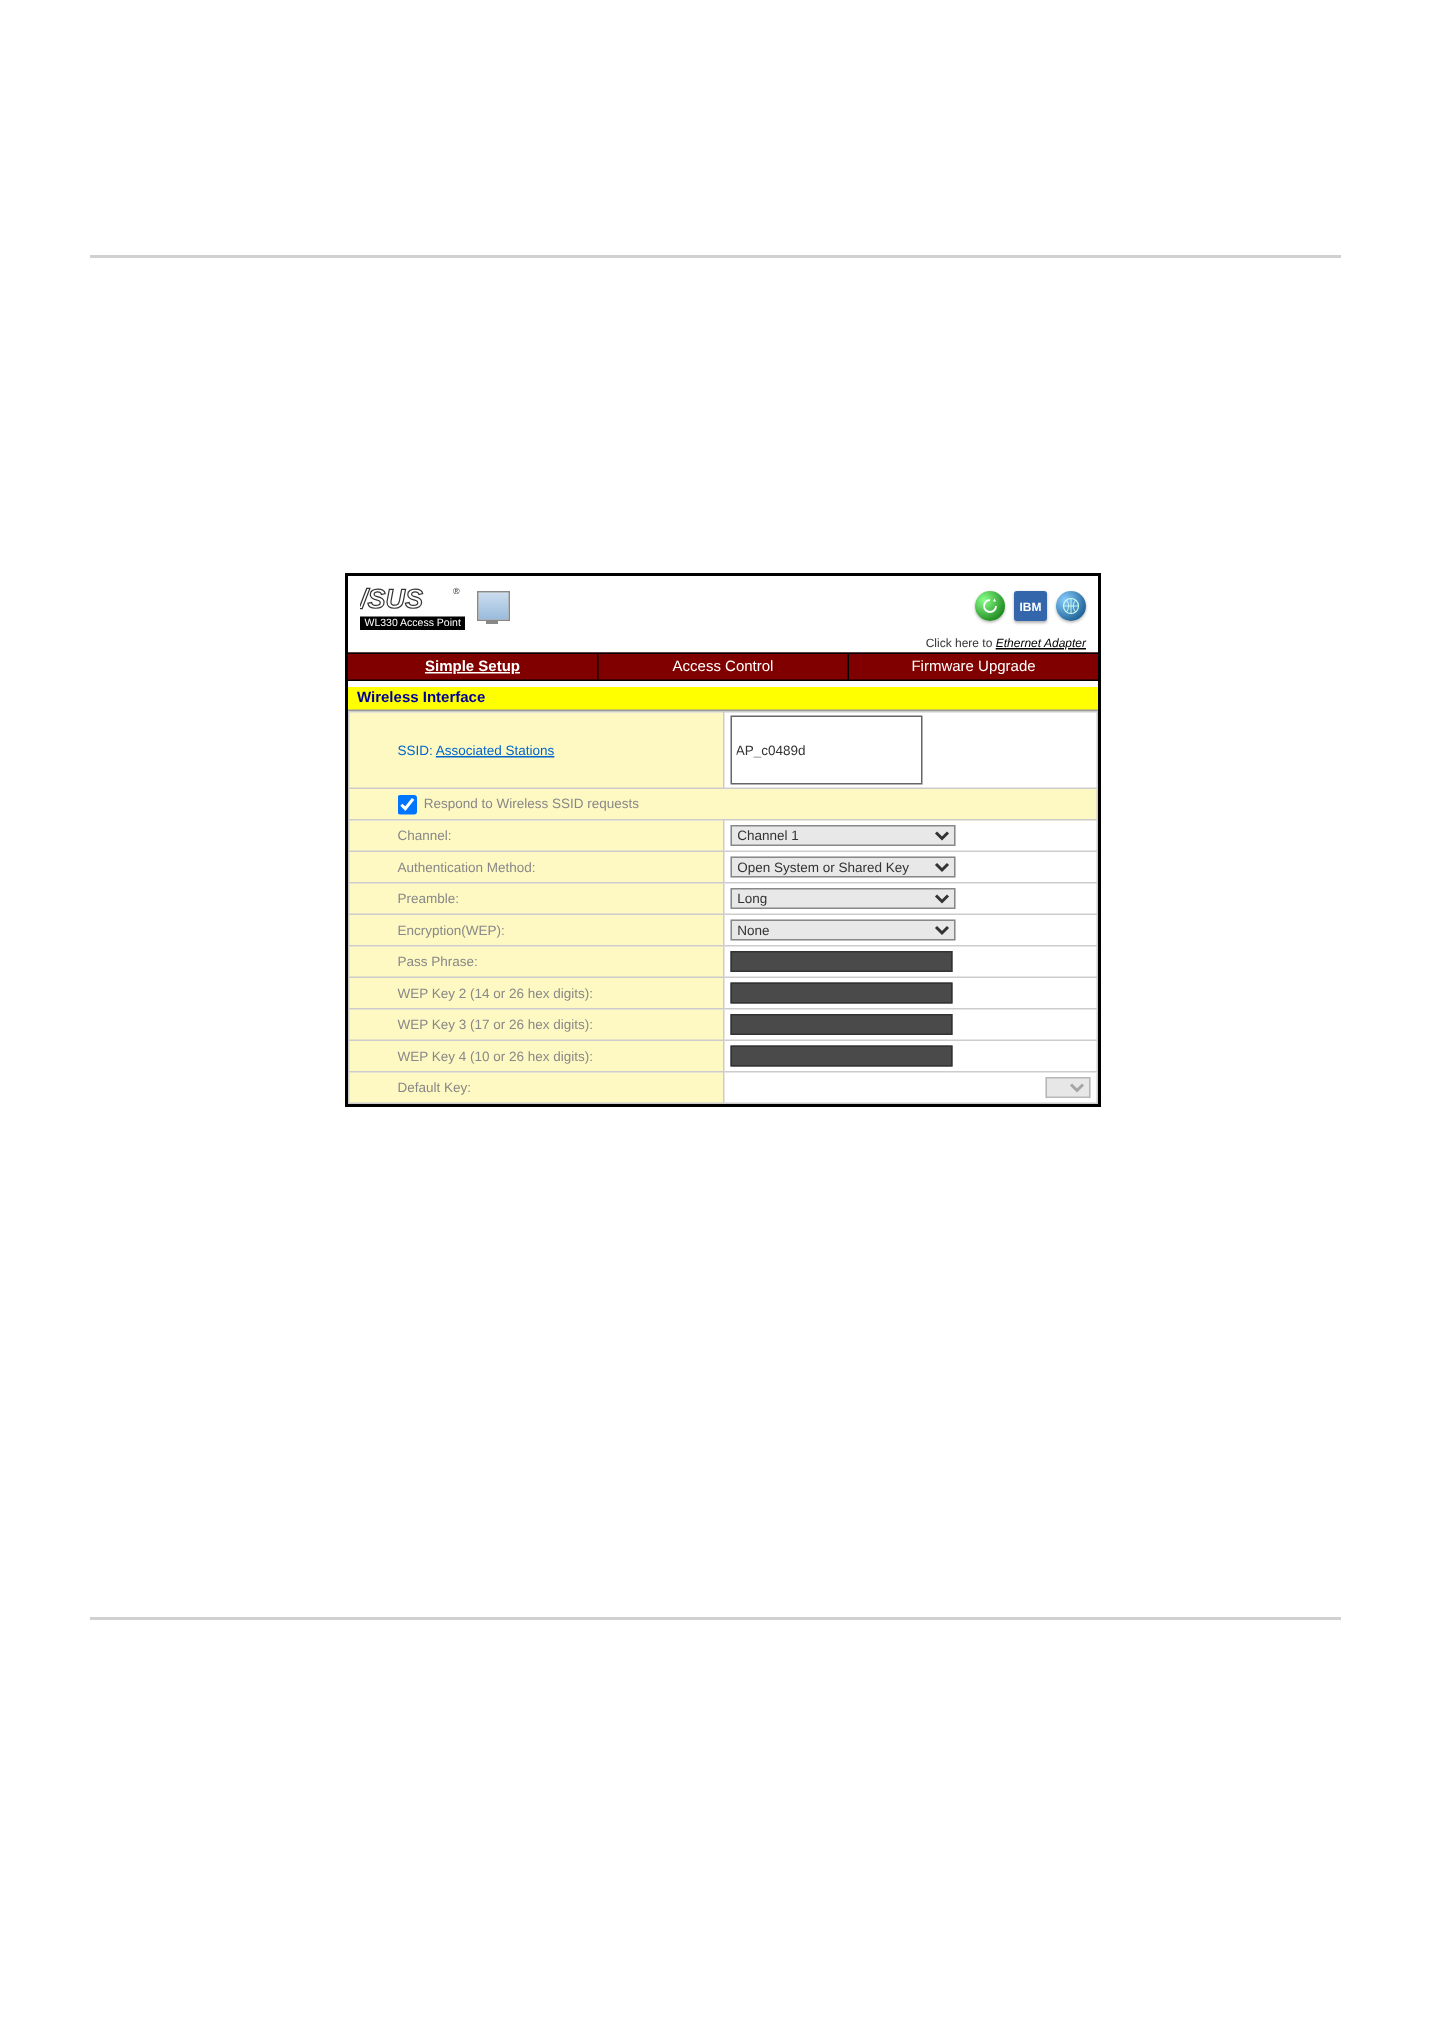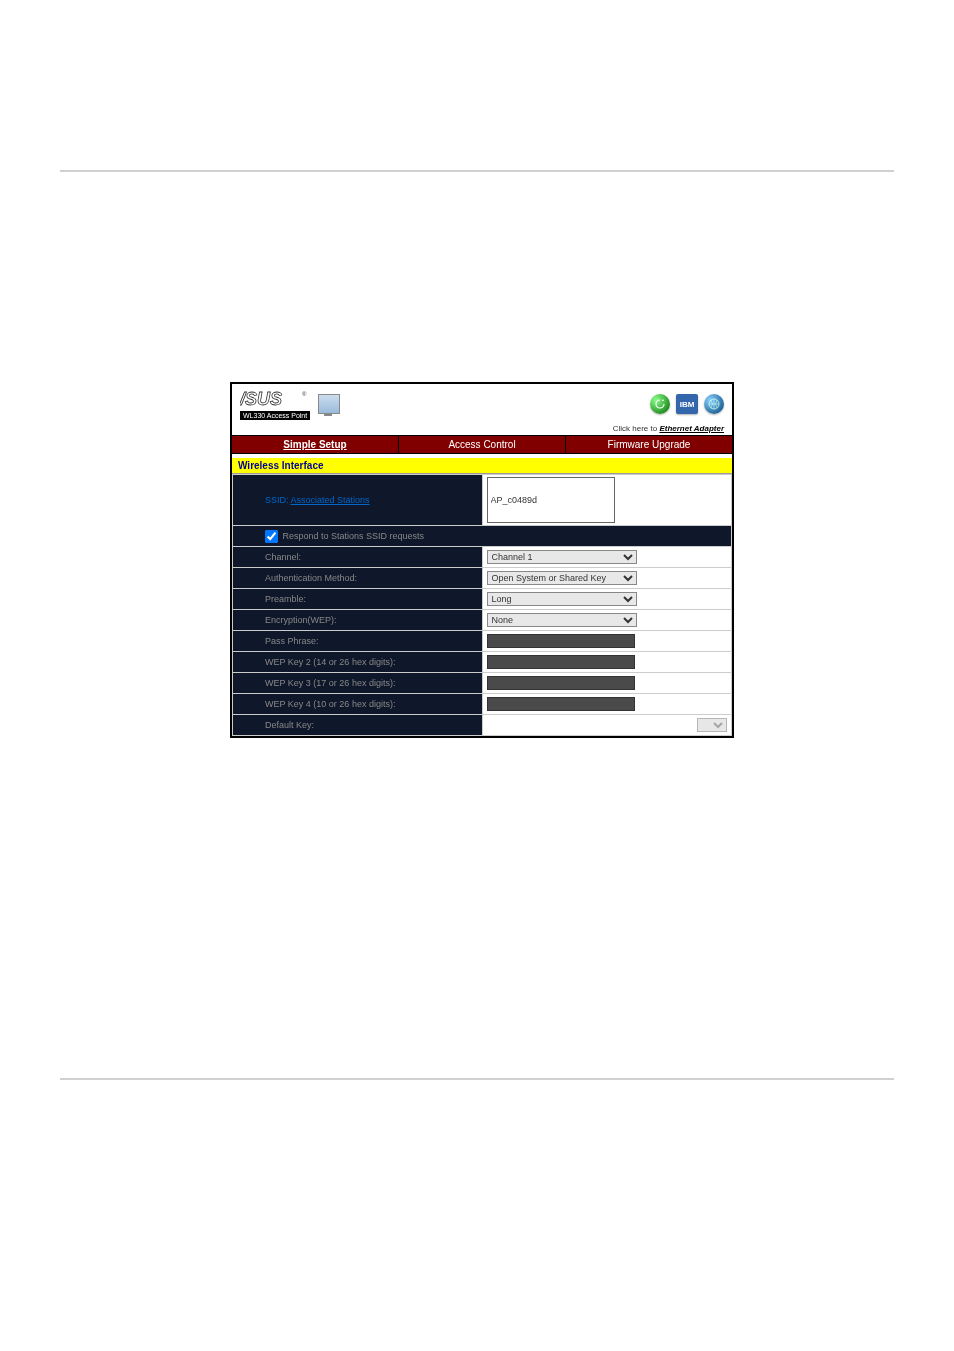--- a/index.html
+++ b/index.html
@@ -84,21 +84,21 @@
   }
   .icon-green { background: radial-gradient(circle at 30% 30%, #8f8, #060); }
   .icon-blue { background: #36a; color: #fff; font-size: 8px; font-weight: bold; }
   .icon-globe { background: radial-gradient(circle at 30% 30%, #8cf, #047); }
   .click-label {
     font-size: 8px;
     color: #333;
     text-align: right;
     padding: 0 8px 2px 0;
   }
-  .click-label a { color: #000; font-style: italic; font-weight: bold; text-decoration: underline; }
+  .click-label a { color: #000; font-style: italic; font-weight: normal; text-decoration: underline; }
   .tab-bar {
     display: flex;
     background: #800000;
     border-top: 1px solid #000;
     border-bottom: 1px solid #000;
   }
   .tab {
     flex: 1;
     text-align: center;
     color: #fff;
@@ -126,21 +126,21 @@
   }
   table.config td {
     border: 1px solid #ccc;
     padding: 2px 4px;
     color: #888;
     vertical-align: middle;
     height: 16px;
   }
   table.config td.left {
     width: 50%;
-    background: #0f172a;
+    background: #fef9c3;
     padding-left: 32px;
   }
   table.config td.right {
     width: 50%;
     background: #fff;
   }
   .ssid-label { color: #0066cc; }
   .ssid-value { color: #0066cc; text-decoration: underline; cursor: pointer; }
   input[type="text"].field {
     font-size: 9px;
@@ -232,21 +232,21 @@
           <span class="ssid-label">SSID:</span>
           <span class="ssid-value">Associated Stations</span>
         </td>
         <td class="right">
           <input type="text" class="field" value="AP_c0489d" style="">
         </td>
       </tr>
       <tr>
         <td class="left" colspan="2">
           <input type="checkbox" class="cb" checked="" style="">
-          <span>Respond to Stations SSID requests</span>
+          <span>Respond to Wireless SSID requests</span>
         </td>
       </tr>
       <tr>
         <td class="left">Channel:</td>
         <td class="right">
           <select class="sel">
             <option>Channel 1</option>
           </select>
         </td>
       </tr>

